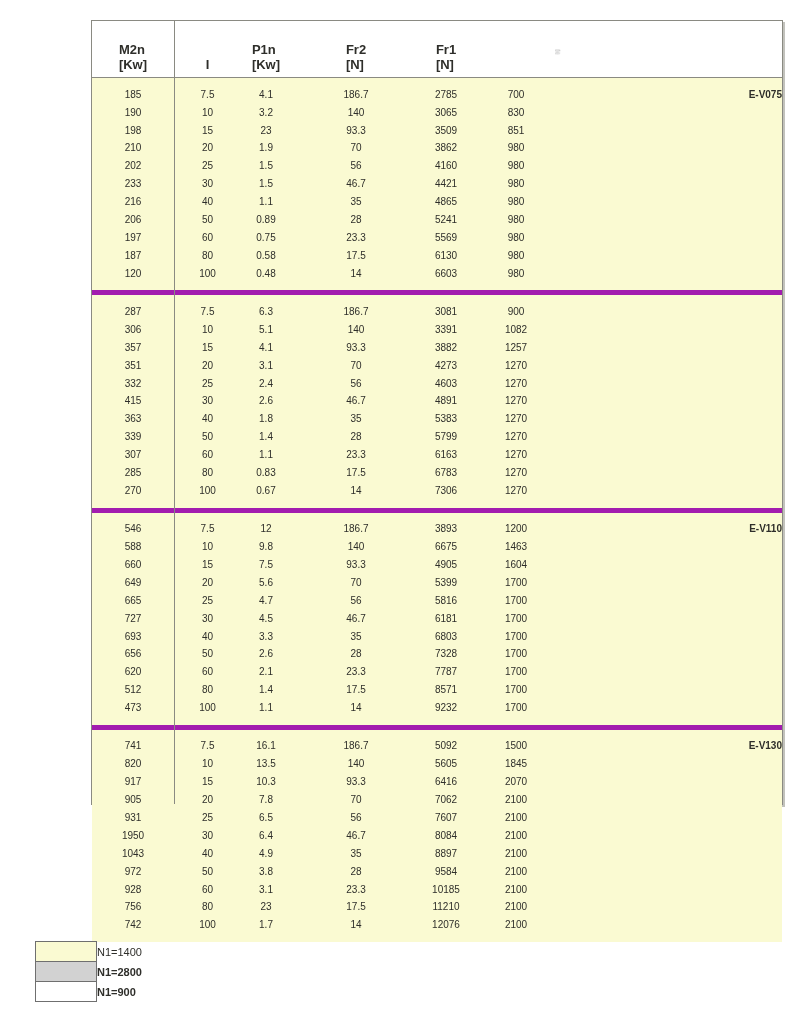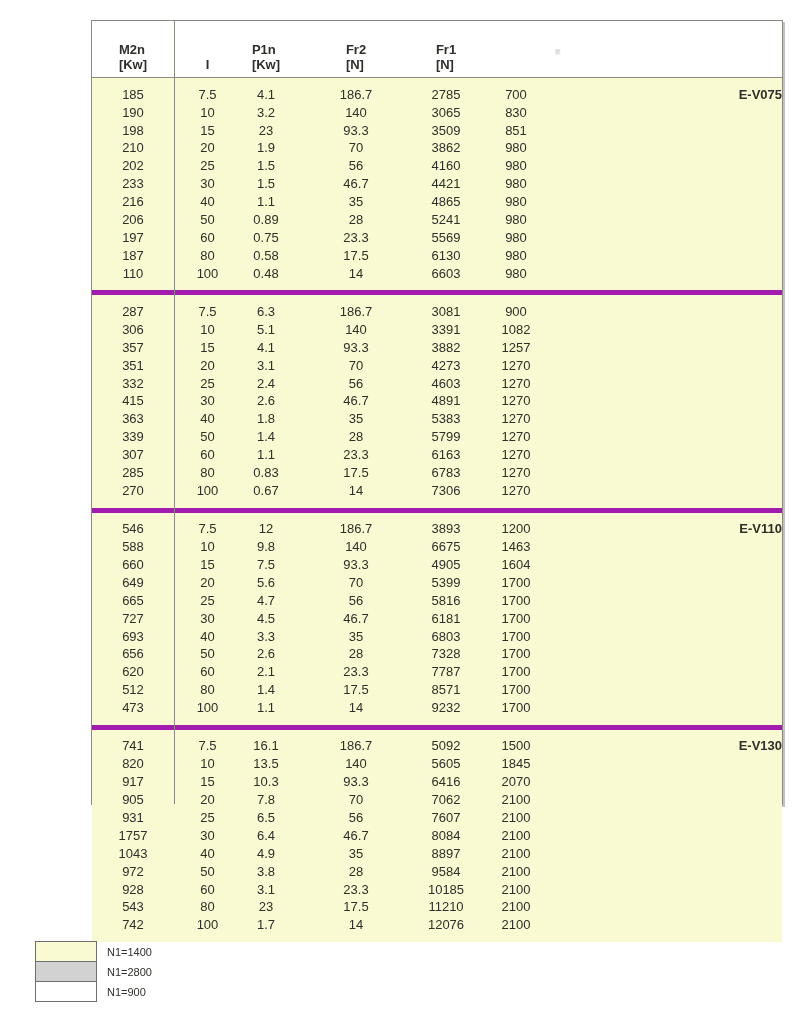--- a/index.html
+++ b/index.html
@@ -52,38 +52,38 @@
   .group {
     flex: 1;
     display: flex; flex-direction: column; justify-content: center;
   }
   .group + .group { border-top: 5px solid #a21caf; }
 
   .row {
     display: grid;
     grid-template-columns: 82px 67px 50px 130px 50px 90px 1fr;
     height: 17.9px; line-height: 17.9px;
-    font-size: 13px;
+    font-size: 10px;
   }
   .cell { text-align: center; }
   .cell-model {
     text-align: right; padding-left: 73px;
     font-weight: 700;
   }
 
   
   .legend { position: absolute; left: 35px; top: 941px; }
   .legend-item { display: flex; align-items: center; height: 21px; }
-  .legend-item + .legend-item { margin-top: -1px; }
+  .legend-item + .legend-item { margin-top: -1px; font-weight: bold; }
   .swatch {
     width: 62px; height: 21px;
     border: 1px solid #6f6f6f;
     flex: 0 0 auto;
   }
-  .legend-label { margin-left: 10px; font-size: 11px; }
+  .legend-label { font-size: 11px; }
 </style>
 </head>
 <body>
 
 <div class="ratings-table">
   <div class="vdivider"></div>
 
   <div class="thead">
     <div class="hcell">
       <div class="hgroup"><div>M2n</div><div>[Kw]</div></div>
@@ -217,21 +217,21 @@
     <span class="cell">187</span>
     <span class="cell">80</span>
     <span class="cell">0.58</span>
     <span class="cell">17.5</span>
     <span class="cell">6130</span>
     <span class="cell">980</span>
     <span class="cell cell-model"></span>
   </div>
 
   <div class="row">
-    <span class="cell">110</span>
+    <span class="cell">120</span>
     <span class="cell">100</span>
     <span class="cell">0.48</span>
     <span class="cell">14</span>
     <span class="cell">6603</span>
     <span class="cell">980</span>
     <span class="cell cell-model"></span>
   </div>
 </div>
   </div>
 
@@ -508,21 +508,21 @@
     <span class="cell">931</span>
     <span class="cell">25</span>
     <span class="cell">6.5</span>
     <span class="cell">56</span>
     <span class="cell">7607</span>
     <span class="cell">2100</span>
     <span class="cell cell-model"></span>
   </div>
 
   <div class="row">
-    <span class="cell">1757</span>
+    <span class="cell">1950</span>
     <span class="cell">30</span>
     <span class="cell">6.4</span>
     <span class="cell">46.7</span>
     <span class="cell">8084</span>
     <span class="cell">2100</span>
     <span class="cell cell-model"></span>
   </div>
 
   <div class="row">
     <span class="cell">1043</span>
@@ -548,21 +548,21 @@
     <span class="cell">928</span>
     <span class="cell">60</span>
     <span class="cell">3.1</span>
     <span class="cell">23.3</span>
     <span class="cell">10185</span>
     <span class="cell">2100</span>
     <span class="cell cell-model"></span>
   </div>
 
   <div class="row">
-    <span class="cell">543</span>
+    <span class="cell">756</span>
     <span class="cell">80</span>
     <span class="cell">23</span>
     <span class="cell">17.5</span>
     <span class="cell">11210</span>
     <span class="cell">2100</span>
     <span class="cell cell-model"></span>
   </div>
 
   <div class="row">
     <span class="cell">742</span>

